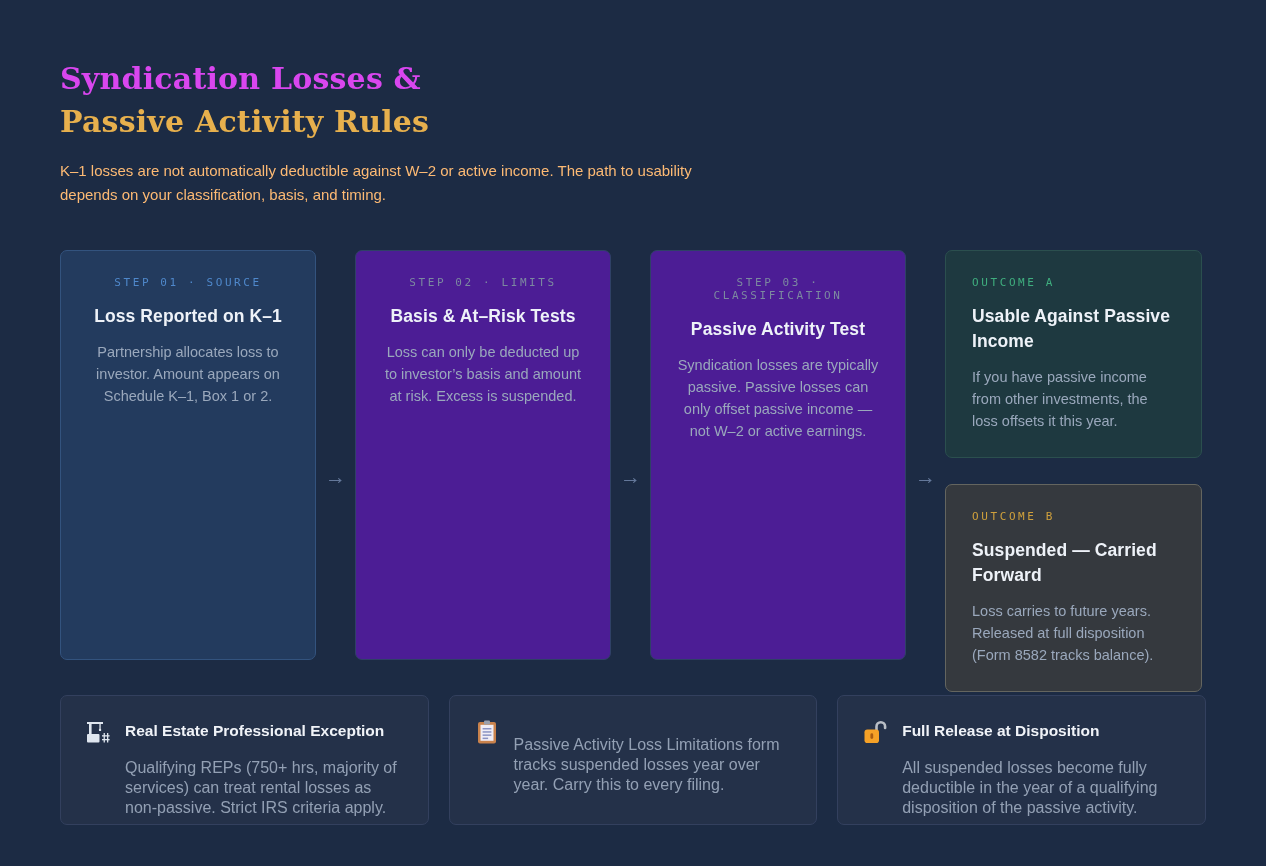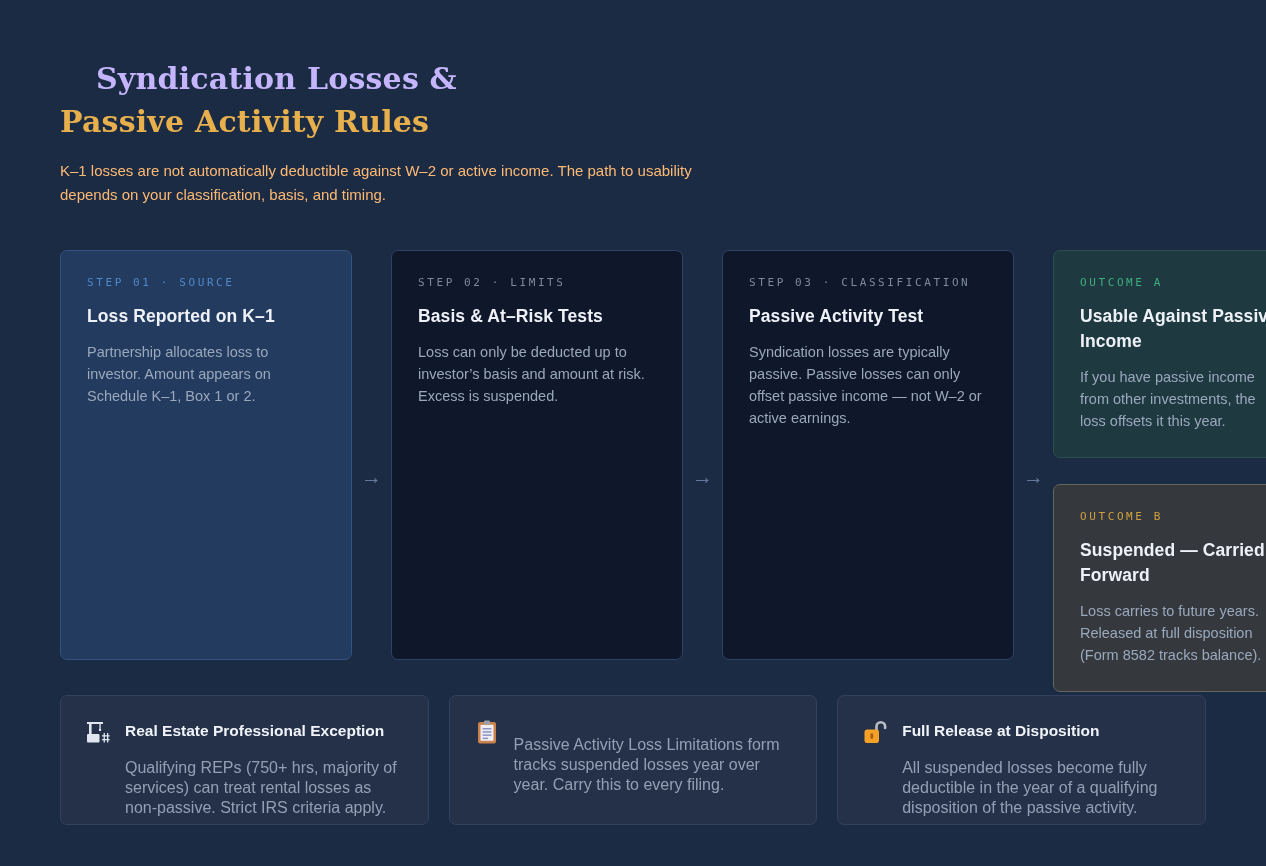--- a/index.html
+++ b/index.html
@@ -6,30 +6,30 @@
   html, body { width: 1266px; height: 866px; }
   body {
     background: #1c2b44;
     font-family: "Liberation Sans", sans-serif;
     overflow: hidden;
   }
   .page { padding: 57px 60px 0 60px; width: 1266px; }
 
   
   .title { font-family: "DejaVu Serif", serif; font-weight: 700; font-size: 30px; line-height: 43px; letter-spacing: 0.2px; }
-  .title .line1 { display: block; color: #c4b5fd; margin-left: 36px; }
+  .title .line1 { display: block; color: #d946ef; }
   .title .line2 { display: block; color: #e7b04d; }
   .subtitle { margin-top: 16px; max-width: 655px; color: #fdba74; font-size: 15px; line-height: 24px; }
 
   
   .flow { margin-top: 43px; display: flex; height: 410px; }
   .card { border-radius: 7px; padding: 25px 26px; border: 1px solid transparent; }
-  .step-card { width: 292px; height: 410px; flex: none; }
+  .step-card { width: 256px; height: 410px; flex: none; text-align: center; }
   .step-1 { background: #233b5e; border-color: #33537e; }
-  .step-2, .step-3 { background: #0f172a; border-color: #2f4166; }
+  .step-2, .step-3 { background: #4c1d95; border-color: #2f4166; }
   .eyebrow {
     font-family: "DejaVu Sans Mono", "Liberation Mono", monospace;
     font-size: 11px; letter-spacing: 2.6px; color: #7c89a0; font-weight: 400;
   }
   .step-1 .eyebrow { color: #4f88cb; }
   .card-title { margin-top: 15px; color: #eef2f8; font-size: 17.5px; font-weight: 700; line-height: 25px; letter-spacing: 0.1px; }
   .card-body { margin-top: 12px; color: #9aa8bc; font-size: 14.5px; line-height: 22px; }
 
   .arrow-cell { width: 39px; flex: none; display: flex; justify-content: center; }
   .arrow-cell span { margin-top: 216px; color: #64789a; font-size: 21px; line-height: 1; }

